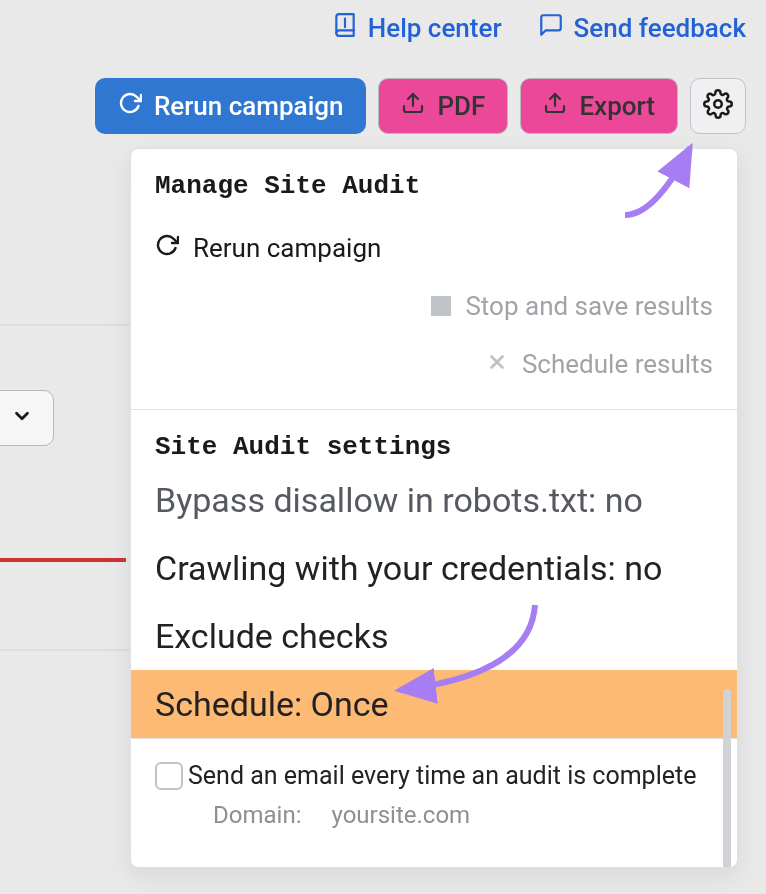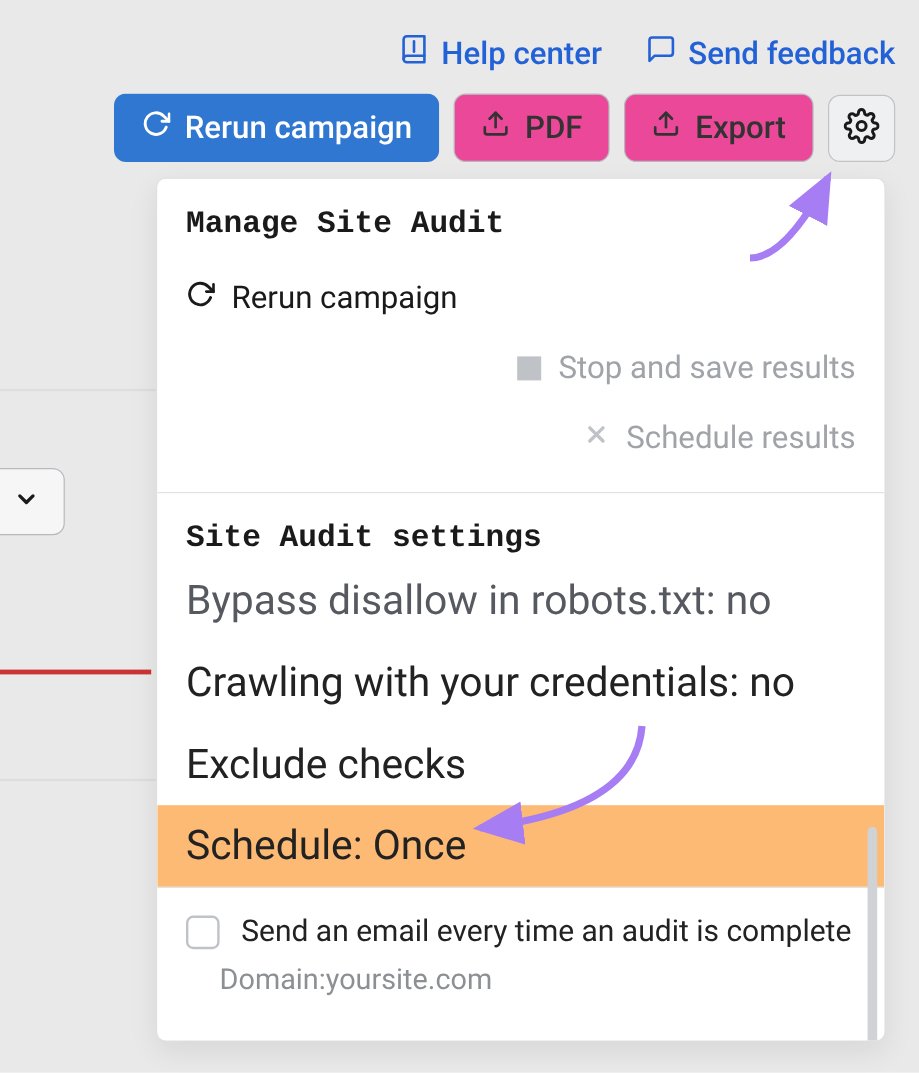--- a/index.html
+++ b/index.html
@@ -12,21 +12,21 @@
     overflow: hidden;
   }
   .dim-overlay {
     position: absolute;
     inset: 0;
     background: rgba(200,200,200,0.25);
     pointer-events: none;
   }
   .top-links {
     position: absolute;
-    top: 28px;
+    top: 12px;
     right: 20px;
     display: flex;
     gap: 36px;
     font-size: 26px;
     color: #2262d6;
     font-weight: 500;
   }
   .top-links .link {
     display: flex;
     align-items: center;
@@ -141,38 +141,38 @@
   }
   .setting-row {
     font-size: 34px;
     color: #222;
     padding: 14px 24px;
     cursor: pointer;
   }
   .setting-row.highlight { background: #fdba74; }
   .email-row {
     display: flex;
-    gap: 18px;
+    gap: 5px;
     align-items: flex-start;
     padding: 20px 24px 4px 24px;
     font-size: 25px;
     color: #222;
   }
   .checkbox {
     flex-shrink: 0;
     width: 28px;
     height: 28px;
     border: 2px solid #bfc2c7;
     border-radius: 6px;
     margin-top: 3px;
     background: #fff;
   }
   .domain-row {
     display: flex;
-    gap: 0;
+    gap: 30px;
     padding: 4px 24px 16px 24px;
     font-size: 24px;
     color: #8c8f94;
   }
   .scrollbar {
     position: absolute;
     right: 6px;
     top: 540px;
     width: 8px;
     height: 300px;

